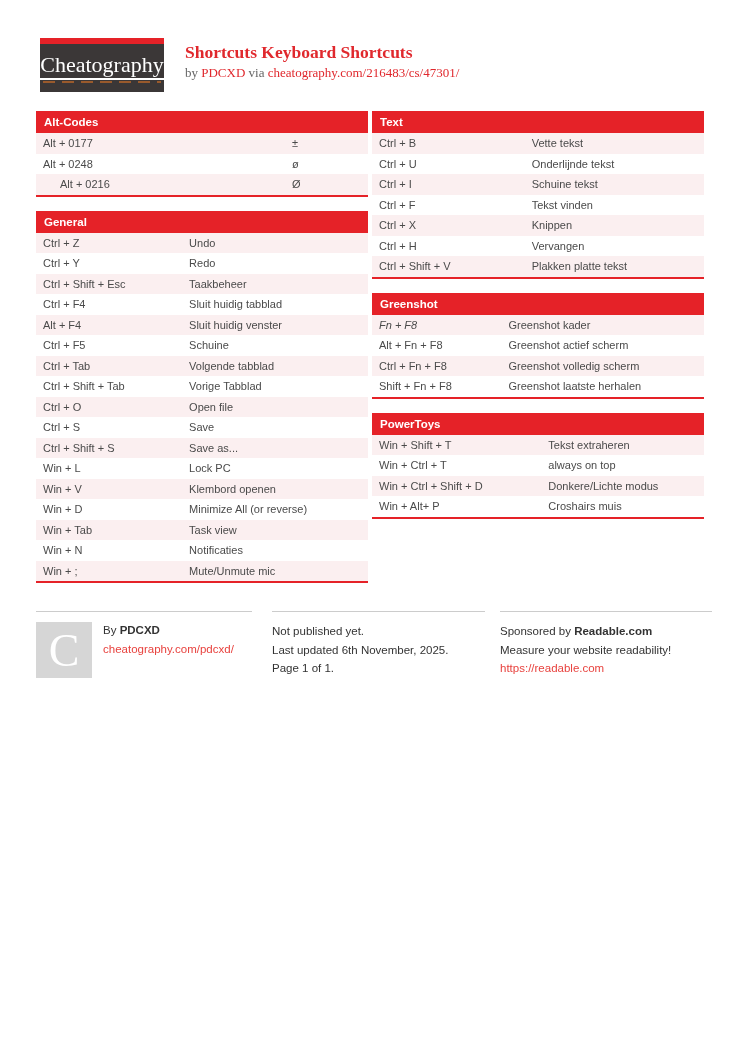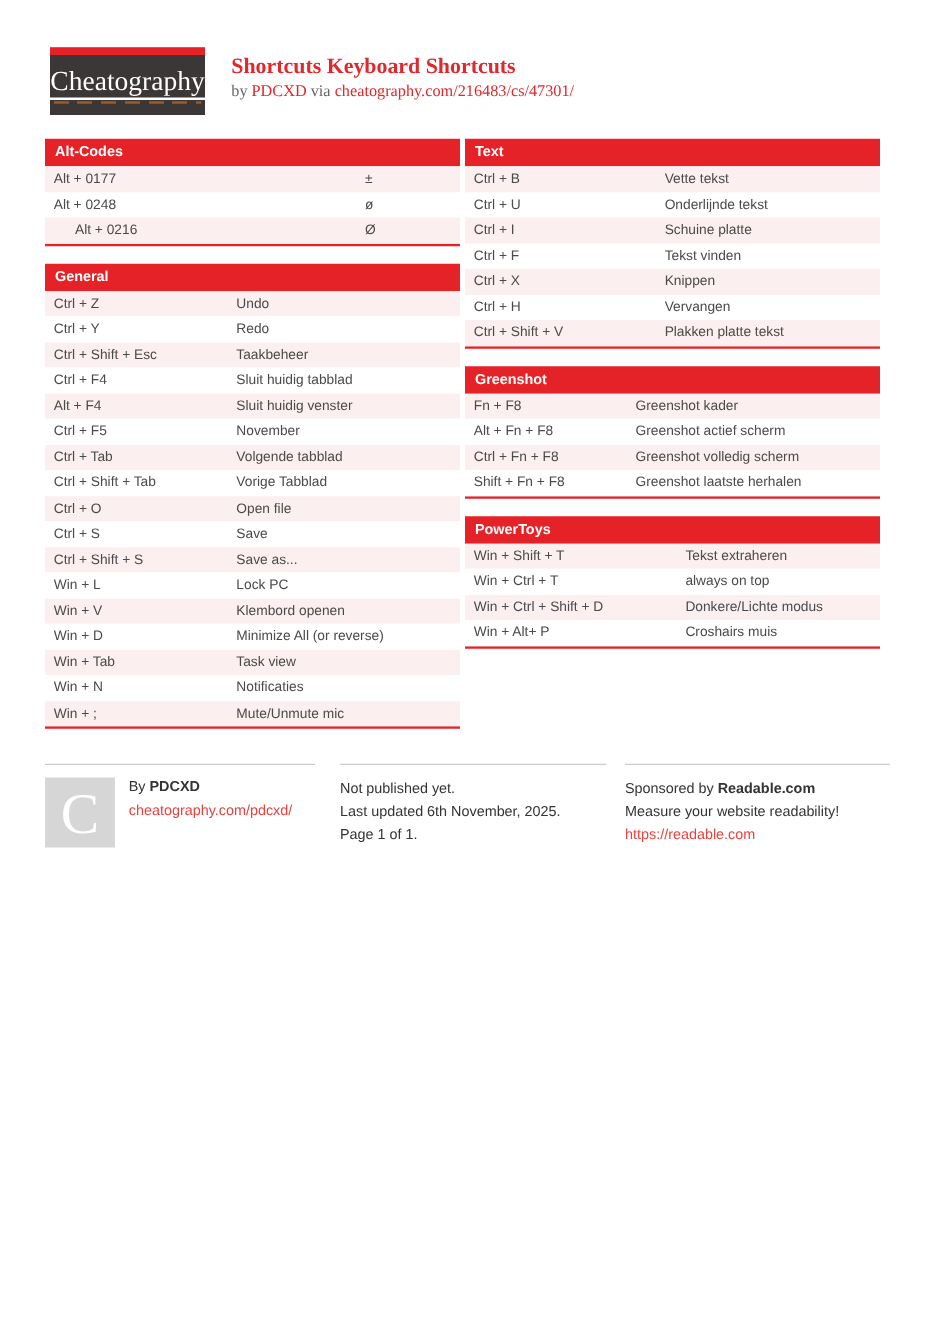--- a/index.html
+++ b/index.html
@@ -150,21 +150,21 @@
           <div class="srow even">
             <div class="keys" style="width: 44%;">Ctrl + F4</div>
             <div class="desc">Sluit huidig tabblad</div>
           </div>
           <div class="srow odd">
             <div class="keys" style="width: 44%;">Alt + F4</div>
             <div class="desc">Sluit huidig venster</div>
           </div>
           <div class="srow even">
             <div class="keys" style="width: 44%;">Ctrl + F5</div>
-            <div class="desc">November</div>
+            <div class="desc">Schuine</div>
           </div>
           <div class="srow odd">
             <div class="keys" style="width: 44%;">Ctrl + Tab</div>
             <div class="desc">Volgende tabblad</div>
           </div>
           <div class="srow even">
             <div class="keys" style="width: 44%;">Ctrl + Shift + Tab</div>
             <div class="desc">Vorige Tabblad</div>
           </div>
           <div class="srow odd">
@@ -211,21 +211,21 @@
           <div class="srow odd">
             <div class="keys" style="width: 46%;">Ctrl + B</div>
             <div class="desc">Vette tekst</div>
           </div>
           <div class="srow even">
             <div class="keys" style="width: 46%;">Ctrl + U</div>
             <div class="desc">Onderlijnde tekst</div>
           </div>
           <div class="srow odd">
             <div class="keys" style="width: 46%;">Ctrl + I</div>
-            <div class="desc">Schuine platte</div>
+            <div class="desc">Schuine tekst</div>
           </div>
           <div class="srow even">
             <div class="keys" style="width: 46%;">Ctrl + F</div>
             <div class="desc">Tekst vinden</div>
           </div>
           <div class="srow odd">
             <div class="keys" style="width: 46%;">Ctrl + X</div>
             <div class="desc">Knippen</div>
           </div>
           <div class="srow even">
@@ -233,21 +233,21 @@
             <div class="desc">Vervangen</div>
           </div>
           <div class="srow odd">
             <div class="keys" style="width: 46%;">Ctrl + Shift + V</div>
             <div class="desc">Plakken platte tekst</div>
           </div>
         </section>
         <section class="sheet-section">
           <div class="section-header">Greenshot</div>
           <div class="srow odd">
-            <div class="keys" style="width: 39%;">Fn + F8</div>
+            <div class="keys" style="width: 39%; font-style: italic;">Fn + F8</div>
             <div class="desc">Greenshot kader</div>
           </div>
           <div class="srow even">
             <div class="keys" style="width: 39%;">Alt + Fn + F8</div>
             <div class="desc">Greenshot actief scherm</div>
           </div>
           <div class="srow odd">
             <div class="keys" style="width: 39%;">Ctrl + Fn + F8</div>
             <div class="desc">Greenshot volledig scherm</div>
           </div>

